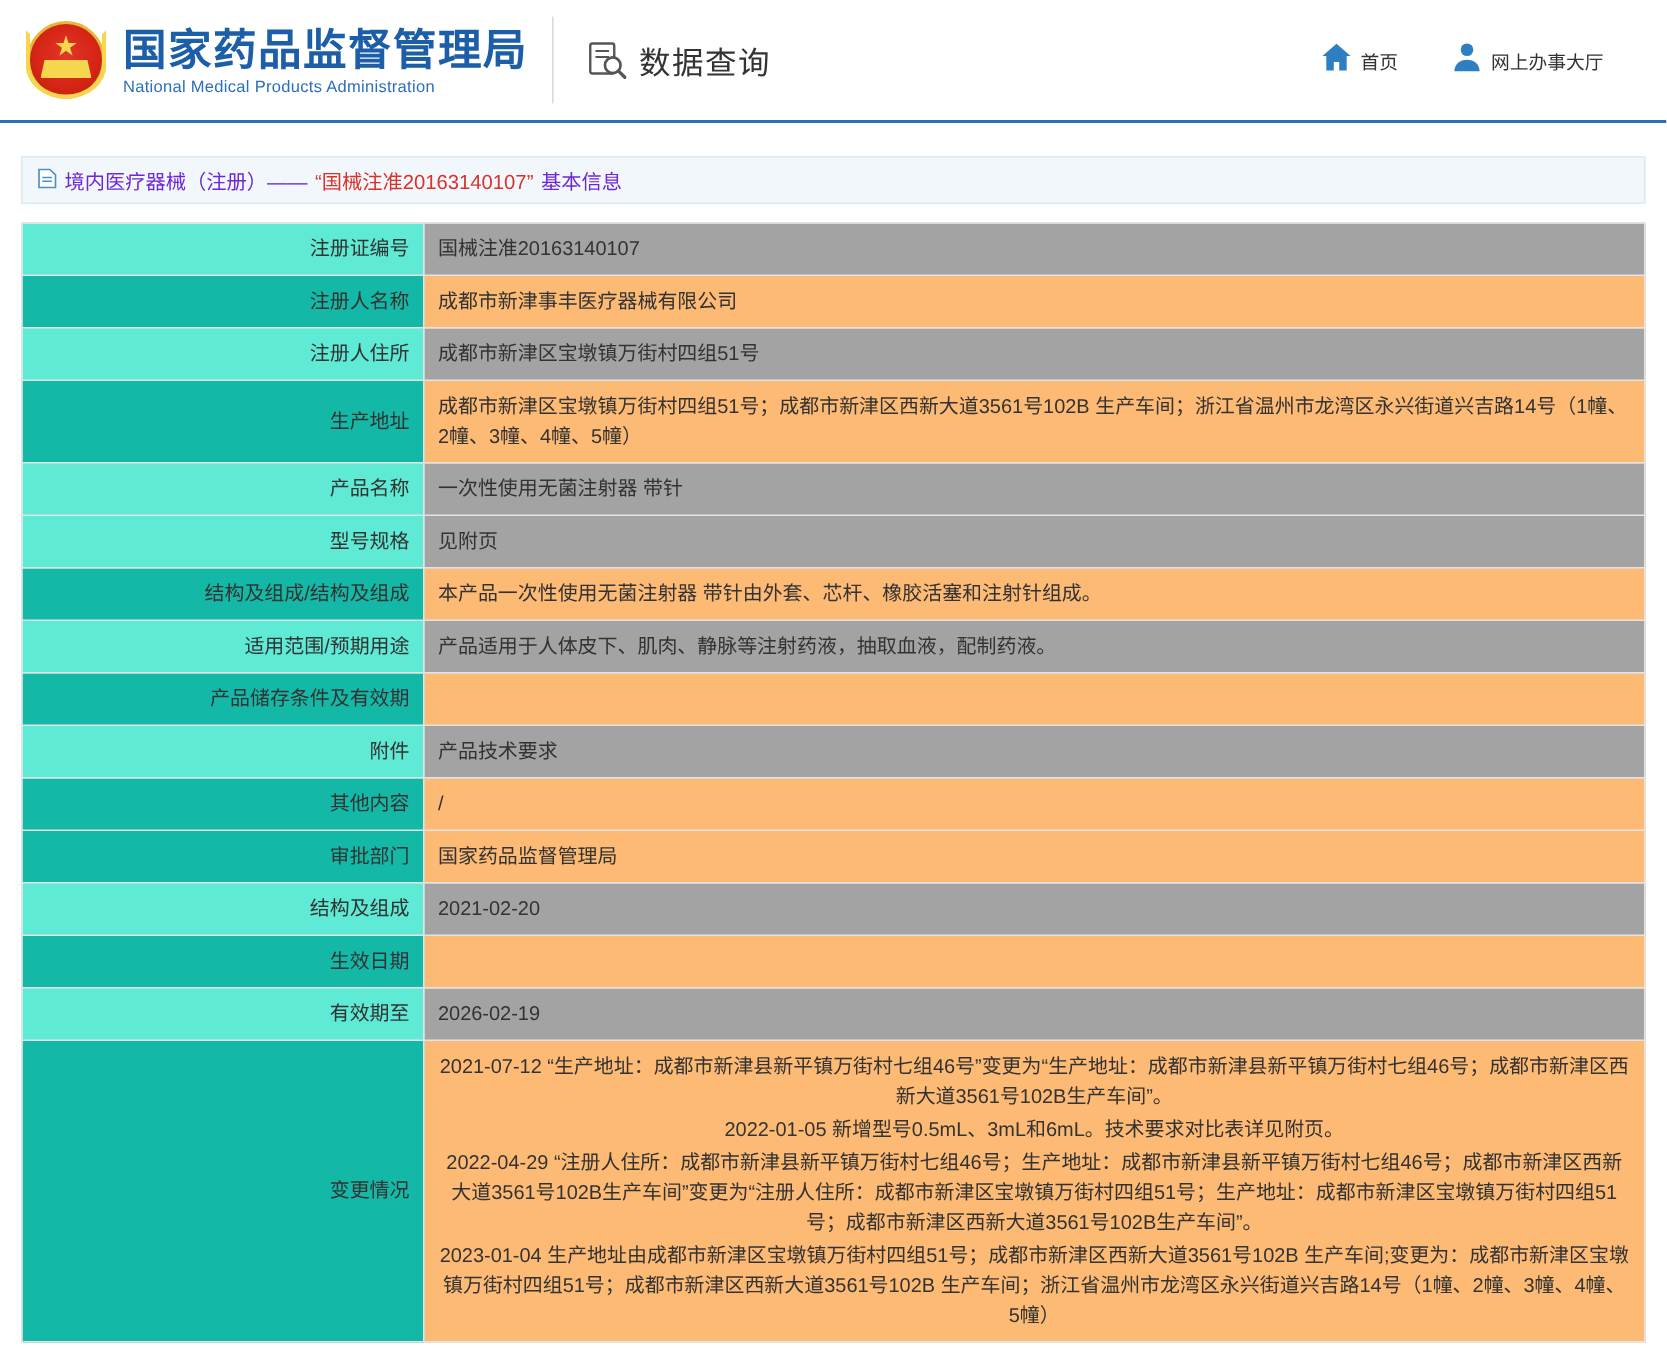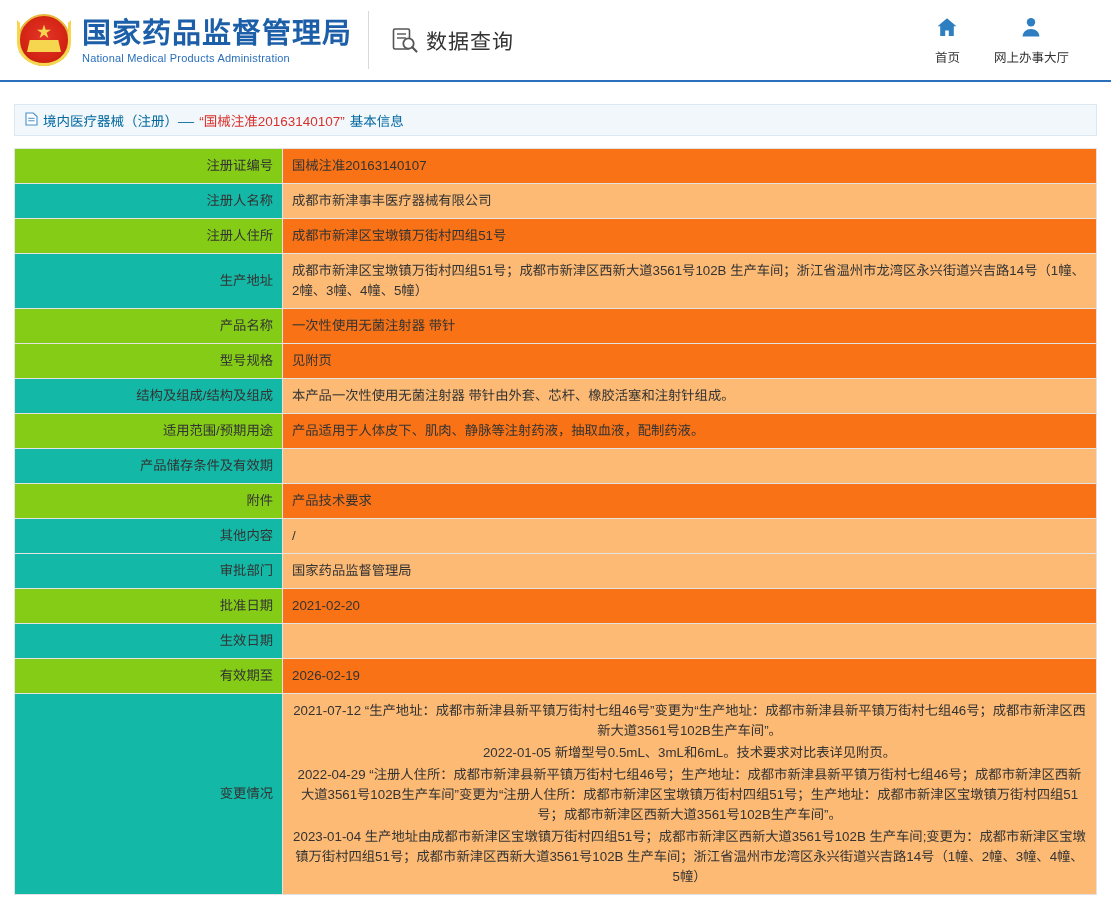--- a/index.html
+++ b/index.html
@@ -107,21 +107,21 @@
   }
   .header-spacer { flex: 1 1 auto; }
   .header-nav {
     display: flex;
     gap: 34px;
     align-items: flex-start;
     margin-right: 22px;
   }
   .nav-item {
     display: flex;
-    flex-direction: column;
+    flex-direction: row;
     align-items: center;
     gap: 4px;
     cursor: pointer;
     text-decoration: none;
     color: #333;
   }
   .nav-icon { color: #2e7fc1; }
   .nav-text { font-size: 12.5px; color: #333; }
 
   
@@ -131,46 +131,46 @@
     border: 1px solid #dce8f2;
     height: 32px;
     display: flex;
     align-items: center;
     padding: 0 10px;
     font-size: 13.5px;
     color: #1a5fa8;
     gap: 5px;
   }
   .crumb .doc-ico { font-size: 13px; color: #4a8fc8; }
-  .crumb .crumb-text { color: #0369a1; font-family: Liberation Mono, monospace; }
+  .crumb .crumb-text { color: #6d28d9; }
   .crumb .crumb-em { color: #d8322d; }
 
   
   .table-wrap { padding: 12px 14px 20px 14px; }
   table.info {
     width: 100%;
     border-collapse: collapse;
     font-size: 13.3px;
     line-height: 20px;
   }
   table.info td {
     border: 1px solid #e3e3e3;
     padding: 7px 9px;
     vertical-align: middle;
   }
   td.label {
     width: 268px;
     text-align: right;
-    background: #84cc16;
+    background: #5eead4;
     color: #333;
     padding-right: 12px;
     white-space: nowrap;
   }
   td.value {
-    background: #f97316;
+    background: #a3a3a3;
     color: #333;
     word-break: break-all;
   }
   tr.alt td.label { background: #14b8a6; }
   tr.alt td.value { background: #fdba74; }
   .value p { margin: 0 0 2px 0; text-align: center; }
   .value p:last-child { margin-bottom: 0; }
 </style>
 </head>
 <body>
@@ -288,21 +288,21 @@
         </tr>
         <tr class="alt">
           <td class="label">其他内容</td>
           <td class="value">/</td>
         </tr>
         <tr class="alt">
           <td class="label">审批部门</td>
           <td class="value">国家药品监督管理局</td>
         </tr>
         <tr>
-          <td class="label">批准日期</td>
+          <td class="label">结构及组成</td>
           <td class="value">2021-02-20</td>
         </tr>
         <tr class="alt">
           <td class="label">生效日期</td>
           <td class="value"></td>
         </tr>
         <tr>
           <td class="label">有效期至</td>
           <td class="value">2026-02-19</td>
         </tr>

